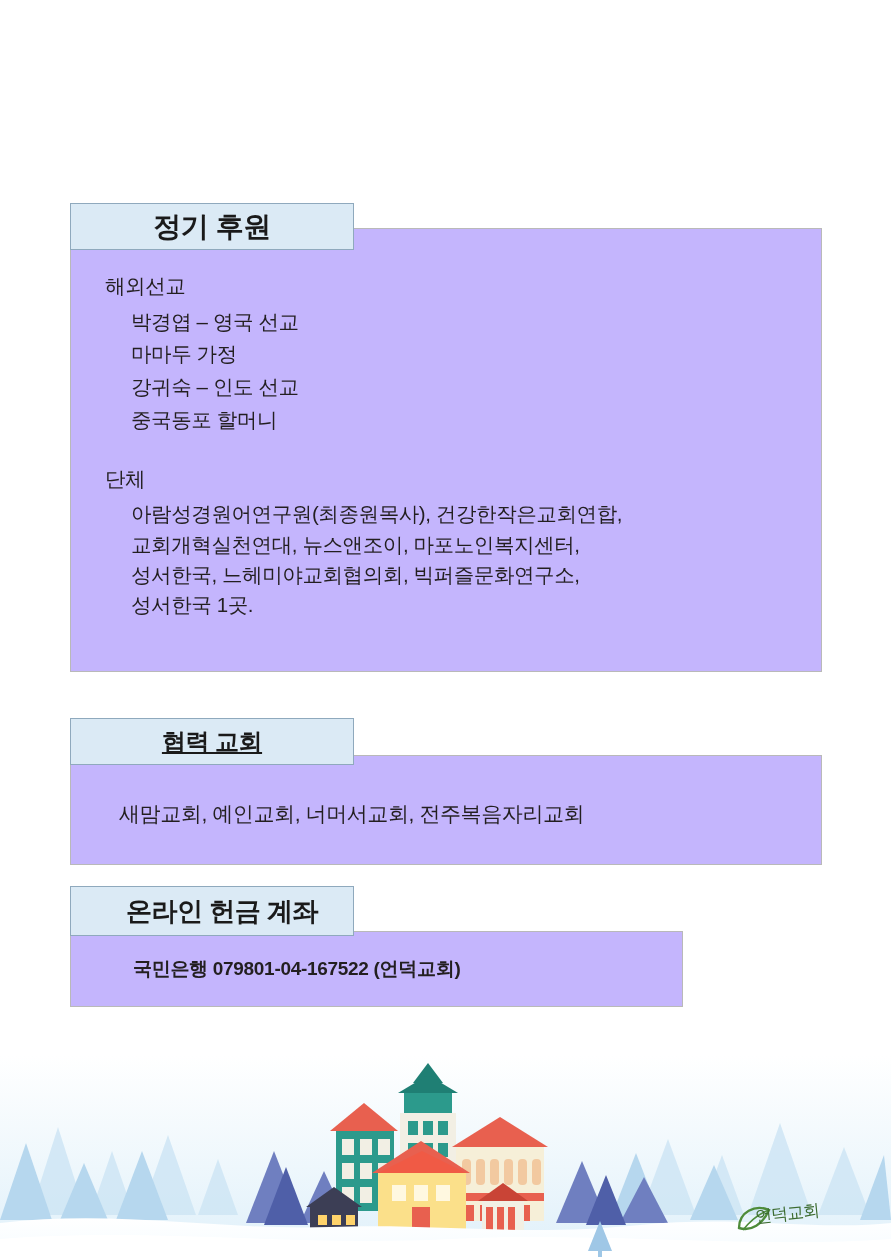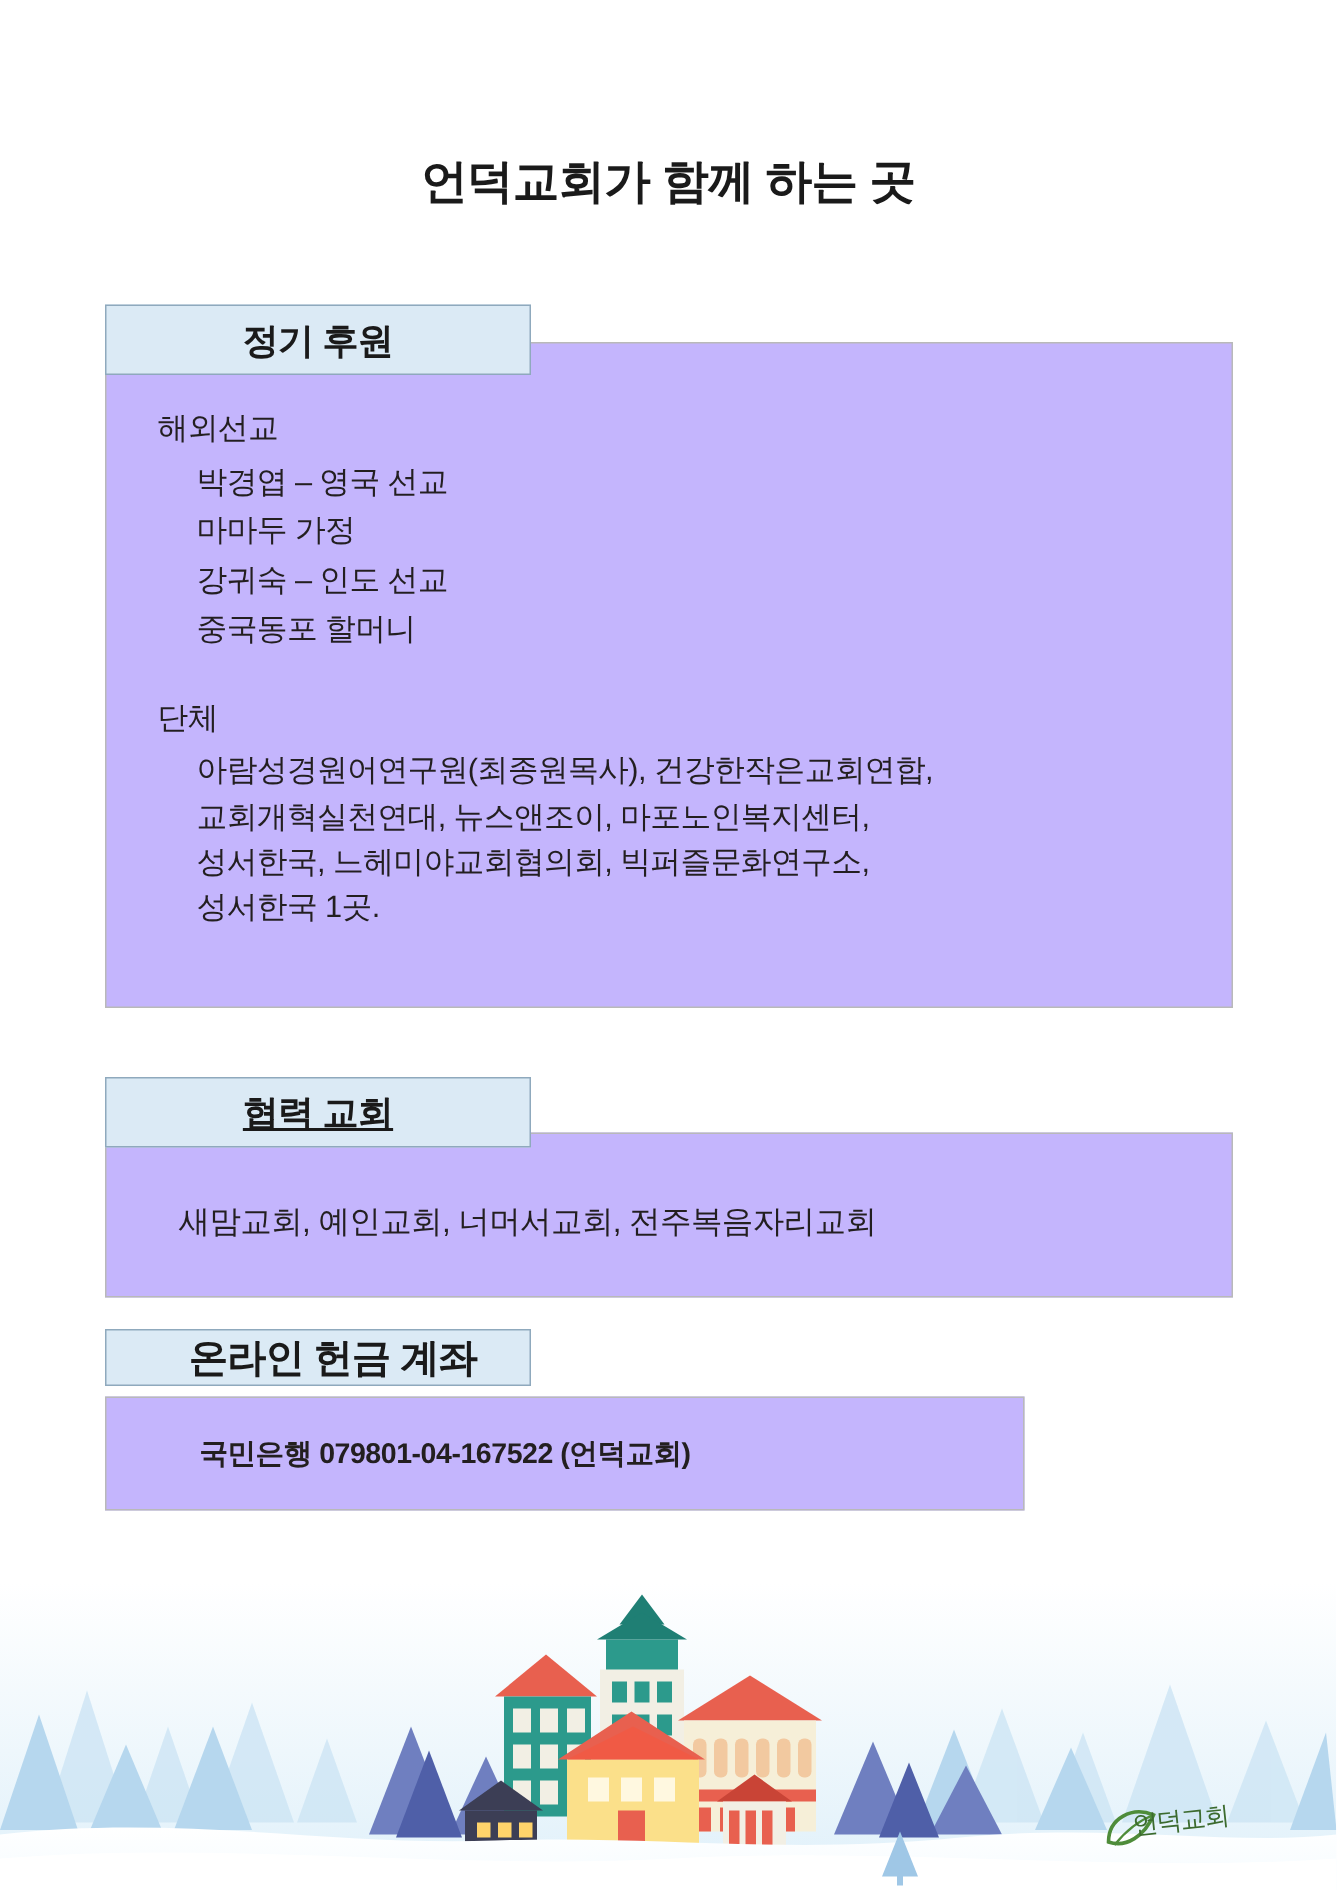--- a/index.html
+++ b/index.html
@@ -61,21 +61,21 @@
     left: 70px;
     top: 228px;
     width: 752px;
     height: 444px;
   }
   #tab-regular {
     left: 70px;
     top: 203px;
     width: 284px;
     height: 47px;
-    font-size: 24px;
+    font-size: 28px;
   }
   #sec-regular .body {
     position: absolute;
     left: 34px;
     top: 42px;
     right: 18px;
     font-size: 20.5px;
     line-height: 1.0;
     letter-spacing: -0.4px;
   }
@@ -135,21 +135,21 @@
   #sec-account {
     left: 70px;
     top: 931px;
     width: 613px;
     height: 76px;
   }
   #tab-account {
     left: 70px;
     top: 886px;
     width: 284px;
-    height: 38px;
+    height: 50px;
     font-size: 26px;
     padding-left: 20px;
   }
   #sec-account .body {
     position: absolute;
     left: 62px;
     top: 24px;
     font-size: 19px;
     font-weight: bold;
     letter-spacing: -0.3px;
@@ -183,21 +183,20 @@
     font-family: "Liberation Serif", serif;
     letter-spacing: -1px;
     transform: rotate(-6deg);
   }
 </style>
 </head>
 <body>
 
 <div class="page">
 
-  <div class="title">언덕교회가 함께 하는 곳</div>
 
   <div class="section" id="sec-regular">
     <div class="body">
 
       <p class="grp-title">해외선교</p>
       <ul class="grp-list">
         <li>박경엽  – 영국 선교</li>
         <li>마마두 가정</li>
         <li>강귀숙 – 인도 선교</li>
         <li>중국동포 할머니</li>

